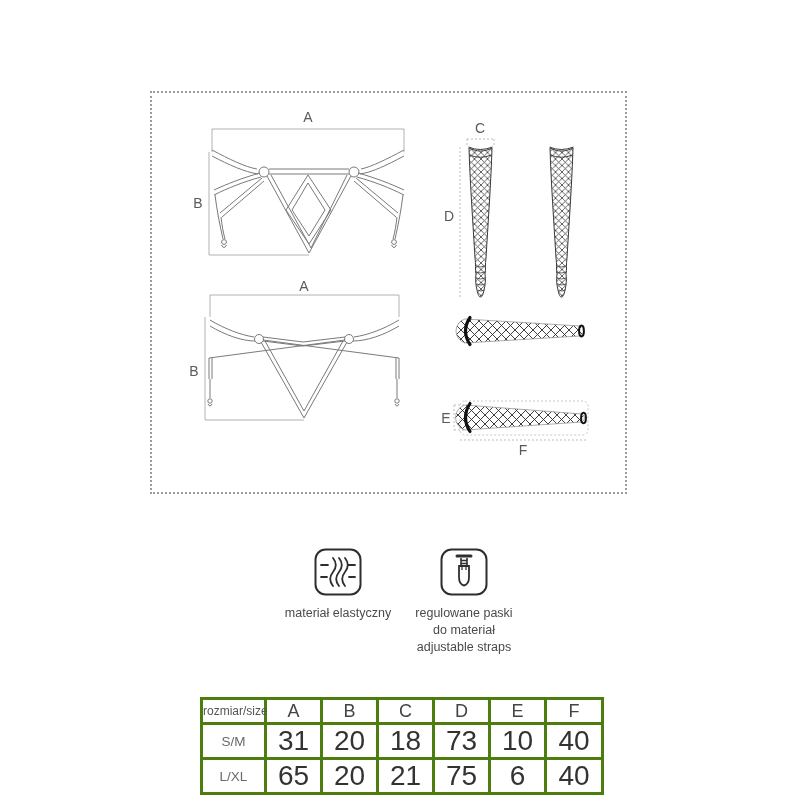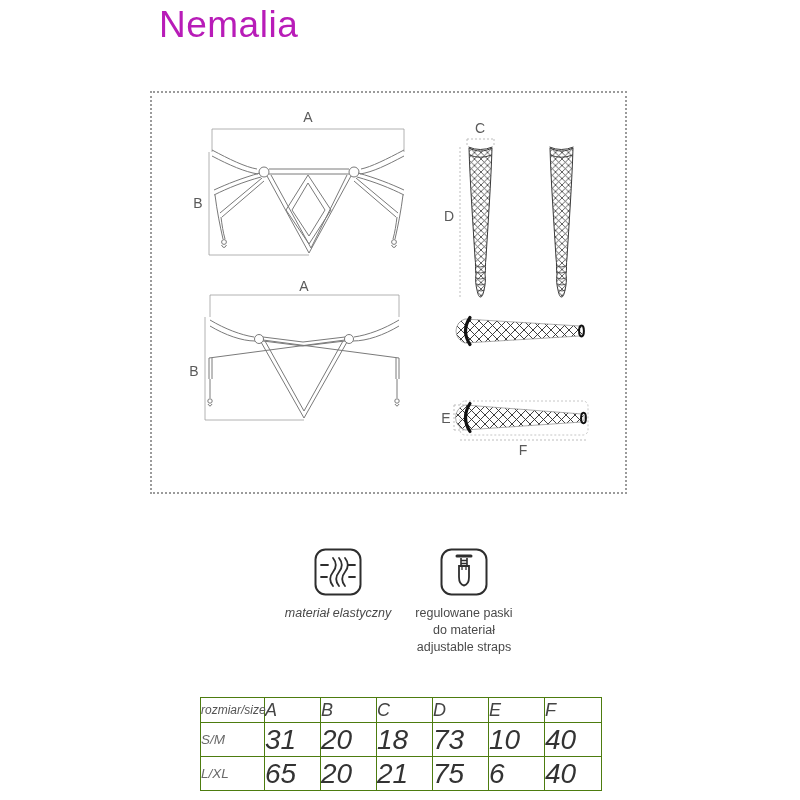--- a/index.html
+++ b/index.html
@@ -8,34 +8,33 @@
   .title{position:absolute;left:159px;top:4px;font-size:37px;font-weight:300;
          letter-spacing:.5px;}
   .diagram-box{position:absolute;left:150px;top:91px;width:473px;height:399px;
          border:2px dotted #9b9b9b;}
   .abs{position:absolute;}
   svg text.dim{font-family:"Liberation Sans",sans-serif;font-size:14px;fill:#5a5a5a;}
   .caption{position:absolute;width:170px;text-align:center;font-size:12.5px;
            line-height:17px;color:#4a4a4a;}
   table.sizes{position:absolute;left:200px;top:697px;width:401px;border-collapse:collapse;
            table-layout:fixed;}
-  table.sizes td{border:1px solid #4d7c0f;text-align:left;vertical-align:middle;padding:0;font-style:italic;}
+  table.sizes td{border:3px solid #4d7c0f;text-align:center;vertical-align:middle;padding:0;}
   td.hdr-label{font-size:12px;color:#555;}
   td.hdr{font-size:18px;color:#444;font-weight:400;}
   tr.hdr-row{height:25px;}
   tr.data-row{height:34px;}
   td.size-label{font-size:13.5px;color:#6a6a6a;}
   td.num{font-size:28px;color:#333;font-weight:400;}
 </style>
 </head>
 <body>
 
 <div class="page">
 
-  <div class="title" style="color:#b81cb8;">Nemalia</div>
 
   <div class="diagram-box">
 
     <svg class="abs" style="left:35px;top:14px;" width="230" height="155" viewBox="0 0 230 155">
       <g stroke="#9e9e9e" stroke-width="0.8" fill="none">
         <path d="M25,22 H217 M25,22 V45 M217,22 V45"></path>
         <path d="M22,45 V148 M22,148 H122"></path>
       </g>
       <text class="dim" x="121" y="15" text-anchor="middle">A</text>
       <text class="dim" x="11" y="101" text-anchor="middle">B</text>
@@ -170,21 +169,21 @@
     <rect x="1.5" y="1.5" width="45" height="45" rx="10" fill="none" stroke="#2e2e2e" stroke-width="2"></rect>
     <g stroke="#2e2e2e" fill="none">
       <path d="M17,8 H31" stroke-width="3" stroke-linecap="round"></path>
       <path d="M21,10 V18 M27,10 V18" stroke-width="1.6"></path>
       <path d="M21,12.5 H27 M21,15.5 H27" stroke-width="1.4"></path>
       <path d="M19,18 L19,29 Q19,36.5 24,37.5 Q29,36.5 29,29 L29,18 Z" stroke-width="1.8"></path>
       <path d="M22,18 V22 M26,18 V22" stroke-width="1.2"></path>
     </g>
   </svg>
 
-  <div class="caption" style="left:253px;top:605px;font-style:italic;">
+  <div class="caption" style="left:253px;top:605px;">
     <div>materiał elastyczny</div>
   </div>
   <div class="caption" style="left:379px;top:605px;">
     <div>regulowane paski</div>
     <div>do materiał</div>
     <div>adjustable straps</div>
   </div>
 
   <table class="sizes">
     <colgroup>

